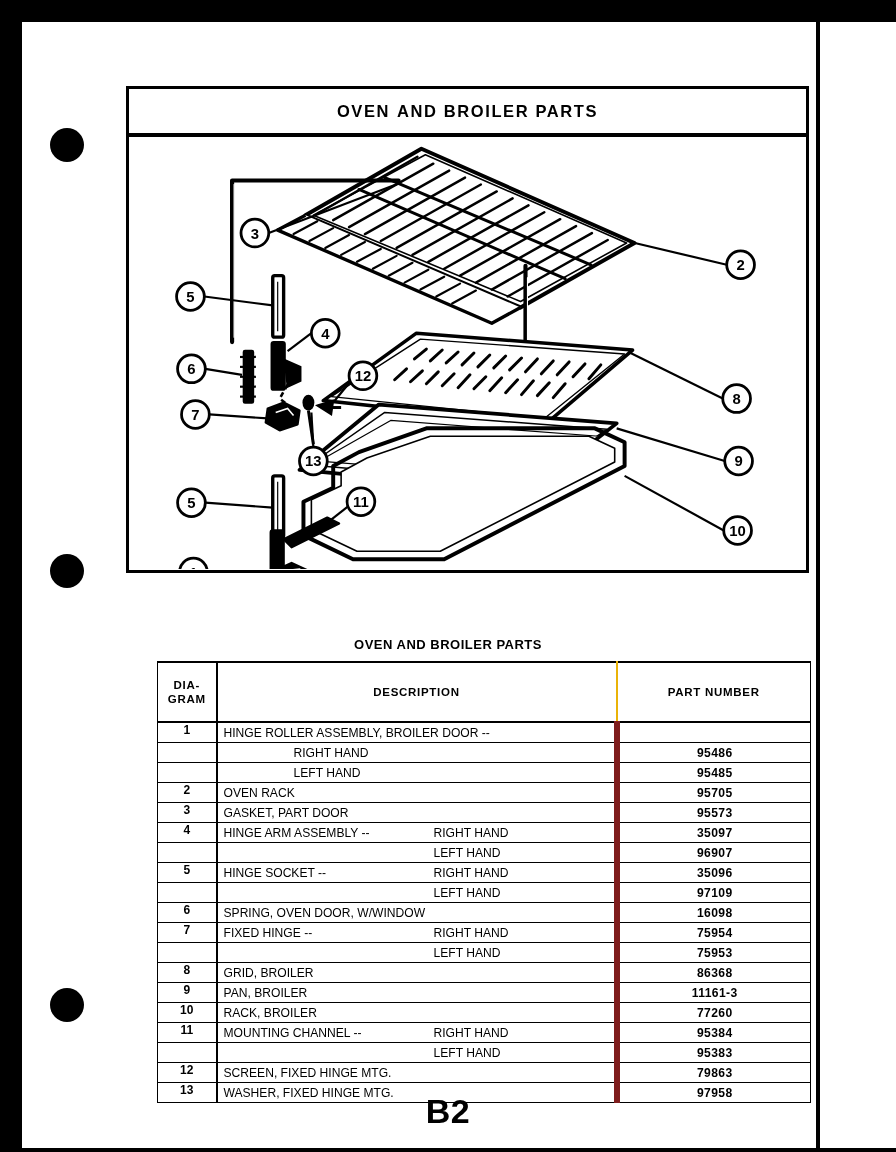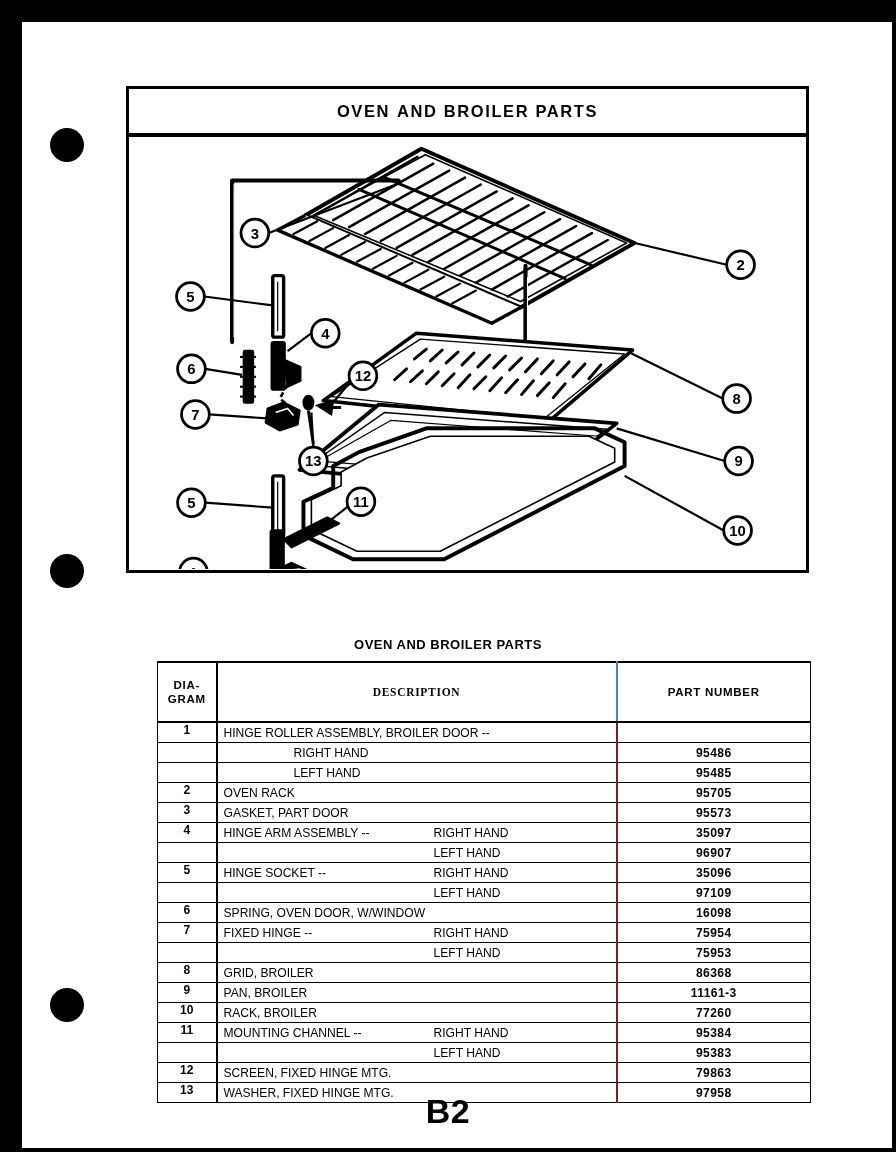--- a/index.html
+++ b/index.html
@@ -14,21 +14,21 @@
     position: relative;
     font-family: "Liberation Sans", sans-serif;
     color: #000000;
     overflow: hidden;
   }
 
   
   #page {
     position: absolute;
     left: 0; top: 0;
-    width: 896px; height: 1152px;
+    width: 820px; height: 1152px;
     background: #ffffff;
   }
   .frame-top {
     position: absolute;
     left: 0; top: 0;
     width: 896px; height: 22px;
     background: #000;
   }
   .frame-left {
     position: absolute;
@@ -137,22 +137,22 @@
   #parts-table tbody td { height: 19px; font-size: 12.1px; }
 
   
   #parts-table td.cell-num {
     text-align: center;
     font-weight: bold;
     border-right: 2px solid #000;
     font-size: 12px;
   }
   #parts-table th.th-diagram { border-right: 2px solid #000; }
-  #parts-table td.cell-desc { border-right: 2px solid #7f1d1d; }
-  #parts-table th.th-desc   { border-right: 2px solid #3b82f6; font-family: Liberation Serif, serif; }
+  #parts-table td.cell-desc { border-right: 6px solid #7f1d1d; }
+  #parts-table th.th-desc   { border-right: 2px solid #eab308; }
   #parts-table td.cell-part { border-left: 0; }
 
   #parts-table tbody tr.grp-start > td { border-top: 1px solid #000; }
   #parts-table tbody tr.sub > td.cell-num { border-top: 0; }
   #parts-table tbody tr.sub > td.cell-desc { border-top: 0; }
 
   .desc-wrap {
     position: relative;
     height: 100%;
     padding-left: 6px;

